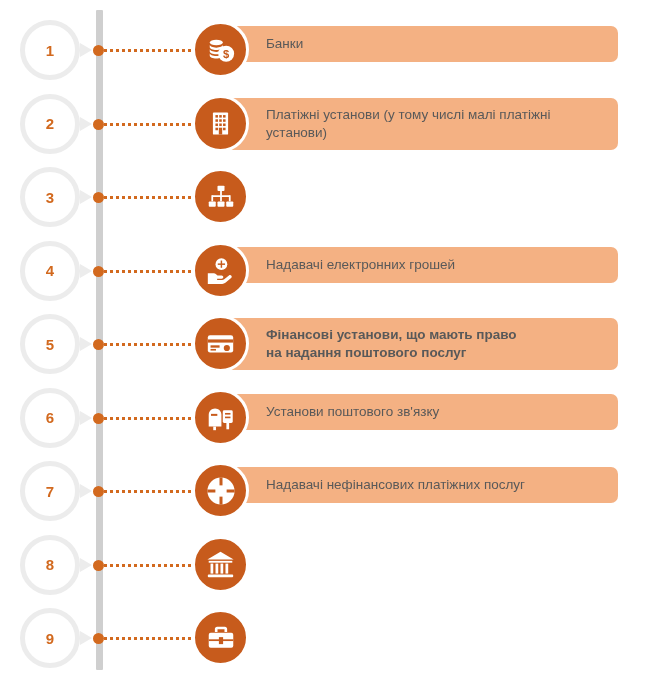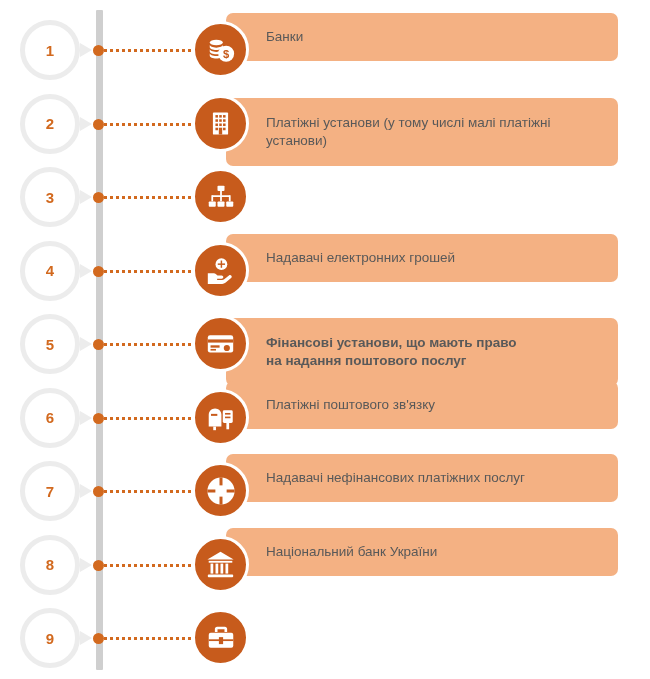--- a/index.html
+++ b/index.html
@@ -115,31 +115,31 @@
     z-index: 3;
   }
   .icon-disc svg {
     display: block;
   }
 
   
   .pill {
     position: absolute;
     left: 226px;
-    top: 0;
+    top: 13px;
     width: 392px;
-    height: 48px;
+    height: 36px;
     background: #f4b183;
     border-radius: 7px;
     display: flex;
     align-items: center;
     z-index: 1;
   }
   .pill.tall {
-    height: 68px;
+    height: 52px;
     top: 11px;
   }
   .pill-text {
     margin-left: 40px;
     margin-right: 14px;
     color: #595959;
     font-size: 13.5px;
     line-height: 18px;
     font-family: "Liberation Sans", sans-serif;
     white-space: pre-line;
@@ -270,21 +270,21 @@
         </div>
       </div>
       <div class="row" style="top: 380.5px;">
         <div class="num-circle">
           <span>6</span>
         </div>
         <div class="pointer"></div>
         <div class="spine-dot"></div>
         <div class="connector"></div>
         <div class="pill">
-          <div class="pill-text">Платіжні поштового зв'язку</div>
+          <div class="pill-text">Установи поштового зв'язку</div>
         </div>
         <div class="icon-disc">
           <svg width="29" height="29" viewBox="0 0 32 32" fill="#ffffff">
             <path d="M3 13c0-3.9 3.1-7 7-7s7 3.1 7 7v13H3z"></path>
             <rect x="8" y="26" width="3" height="4"></rect>
             <rect x="5.5" y="12" width="7" height="2.2" fill="#c75b1c"></rect>
             <rect x="18.5" y="8" width="11" height="14" rx="1.6"></rect>
             <rect x="21" y="11" width="6" height="1.8" fill="#c75b1c"></rect>
             <rect x="21" y="15" width="6" height="1.8" fill="#c75b1c"></rect>
             <rect x="22.5" y="22" width="3" height="7"></rect>
@@ -314,23 +314,20 @@
           </svg>
         </div>
       </div>
       <div class="row" style="top: 527.5px;">
         <div class="num-circle">
           <span>8</span>
         </div>
         <div class="pointer"></div>
         <div class="spine-dot"></div>
         <div class="connector"></div>
-        <div class="pill">
-          <div class="pill-text">Національний банк України</div>
-        </div>
         <div class="icon-disc">
           <svg width="29" height="29" viewBox="0 0 32 32" fill="#ffffff">
             <path d="M16 2L1.5 10.5h29z"></path>
             <rect x="3" y="12" width="26" height="2"></rect>
             <rect x="5" y="15" width="3" height="11"></rect>
             <rect x="10.5" y="15" width="3" height="11"></rect>
             <rect x="16" y="15" width="3" height="11"></rect>
             <rect x="21.5" y="15" width="3" height="11"></rect>
             <rect x="2" y="27" width="28" height="3" rx="1"></rect>
           </svg>

